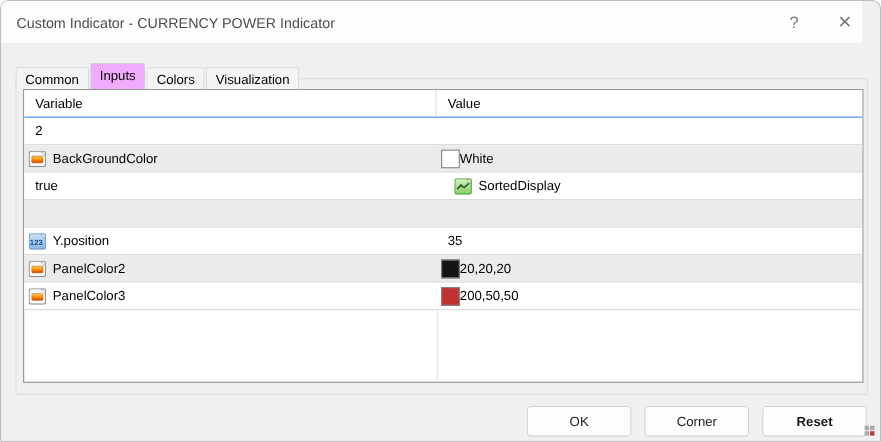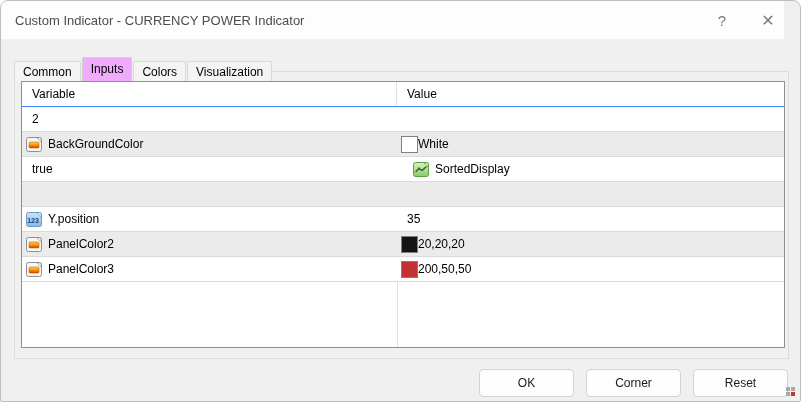--- a/index.html
+++ b/index.html
@@ -92,21 +92,21 @@
   }
   
   .btn {
     position:absolute; top:368px; width:95px; height:28px;
     background:#fdfdfd; border:1px solid #d2d2d2; border-radius:4px;
     font-family:"Liberation Sans", sans-serif; font-size:12px; color:#1a1a1a;
     cursor:pointer;
   }
   .btn.b0 { left:478px; }
   .btn.b1 { left:585px; }
-  .btn.b2 { left:692px; }
+  .btn.b2 { left:692px;font-weight:bold; }
   
   .grip {
     position:absolute; right:3px; bottom:3px; width:11px; height:11px;
     display:grid; grid-template-columns:4px 4px; grid-template-rows:4px 4px;
     gap:1px; cursor:nwse-resize;
   }
   .grip i { background:#a9a9a9; }
   .grip i.red { background:#c0392b; }
 </style>
 </head>

